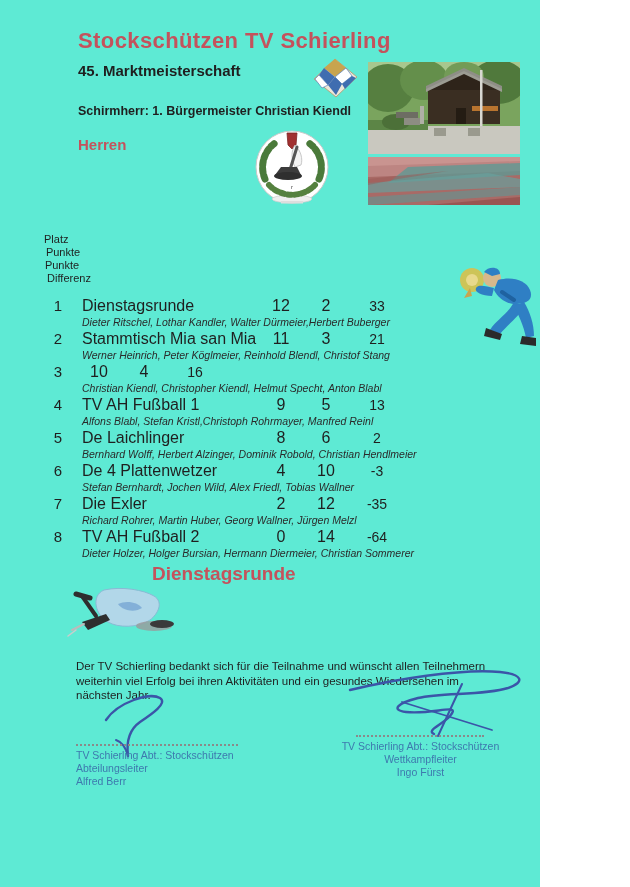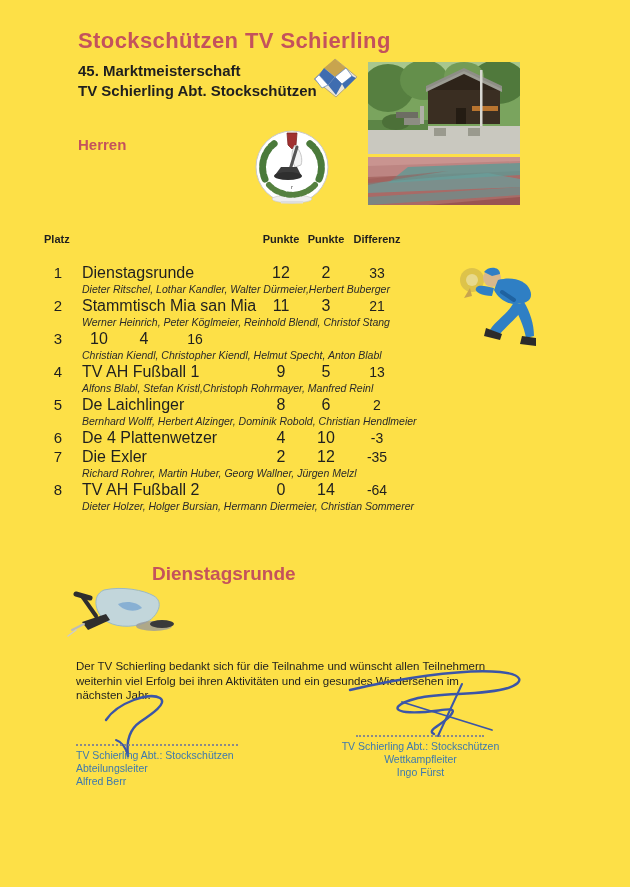--- a/index.html
+++ b/index.html
@@ -1,38 +1,38 @@
 <!DOCTYPE html>
 <html><head>
 <meta charset="utf-8">
 <style>
   * { margin:0; padding:0; box-sizing:border-box; }
   html,body { background:#ffffff; }
   .page {
-    position:relative; width:630px; height:887px; background:#fde047;
+    position:relative; width:540px; height:887px; background:#5eead4;
     font-family:"Liberation Sans", sans-serif; color:#1f1f1f; overflow:hidden;
   }
   .abs { position:absolute; }
 
   
   .doc-title { left:78px; top:28px; font-size:22px; font-weight:bold; color:#c4525c; letter-spacing:.4px; }
   .sub1 { left:78px; top:62px; font-size:15px; font-weight:bold; }
   .sub2 { left:78px; top:82px; font-size:15px; font-weight:bold; }
   .patron { left:78px; top:104px; font-size:12.5px; font-weight:bold; }
   .herren { left:78px; top:136px; font-size:15px; font-weight:bold; color:#c4525c; }
   .docdate { left:78px; top:155px; font-size:15px; font-weight:bold; }
 
   .diamond-logo { left:312px; top:58px; }
   .wreath-logo { left:251px; top:127px; }
   .photo-top { left:368px; top:62px; width:152px; height:92px; }
   .photo-bottom { left:368px; top:157px; width:152px; height:48px; }
 
   
   .results { left:40px; top:233px; width:388px; }
-  .thead { display:flex; font-size:11px; font-weight:bold; line-height:13px; margin-bottom:18px; }
+  .thead { display:flex; font-size:11px; font-weight:normal; line-height:13px; margin-bottom:12px;flex-direction:column; }
   .h-platz { width:36px; text-align:left; padding-left:4px; }
   .h-team  { width:182px; }
   .h-p1 { width:46px; text-align:center; }
   .h-p2 { width:44px; text-align:center; }
   .h-diff { width:58px; text-align:center; }
   .trow { margin-bottom:1px; }
   .trow-main { display:flex; align-items:baseline; line-height:18px; }
   .c-platz { width:36px; font-size:15px; text-align:center; }
   .c-team  { width:182px; font-size:16px; padding-left:6px; white-space:nowrap; }
   .c-p1 { width:46px; font-size:16px; text-align:center; }
@@ -61,21 +61,21 @@
   .sigblock-right { left:338px; top:740px; width:165px; text-align:center; }
   .sigblock div { margin-bottom:1px; }
 </style>
 </head>
 <body>
 
 <div class="page">
 
   <div class="abs doc-title">Stockschützen TV Schierling</div>
   <div class="abs sub1">45. Marktmeisterschaft</div>
-  <div class="abs sub2">TV Schierling Abt. Stockschützen</div>
+  <div class="abs patron">Schirmherr:  1. Bürgermeister Christian Kiendl</div>
   <div class="abs herren">Herren</div>
 
   <div class="abs diamond-logo">
     <svg width="46" height="40" viewBox="0 0 46 40">
       <polygon points="23,1 45,19 24,39 2,21" fill="#ece7da" stroke="#b5a87e" stroke-width="1"></polygon>
       <polygon points="23,1 34,10 23,19 12,10" fill="#c8a44e"></polygon>
       <polygon points="12,10 23,19 16,27 7,17" fill="#3f6db0"></polygon>
       <polygon points="23,19 34,10 40,18 30,26" fill="#ffffff" stroke="#3f6db0" stroke-width="0.6"></polygon>
       <polygon points="16,27 23,19 30,26 24,37" fill="#3f6db0"></polygon>
       <polygon points="30,26 40,18 44,20 33,31" fill="#3f6db0"></polygon>
@@ -203,20 +203,21 @@
     </div>
 
     <div class="trow">
       <div class="trow-main">
         <span class="c-platz">6</span>
         <span class="c-team">De 4 Plattenwetzer</span>
         <span class="c-p1">4</span>
         <span class="c-p2">10</span>
         <span class="c-diff">-3</span>
       </div>
+      <div class="trow-players">Stefan Bernhardt, Jochen Wild, Alex Friedl, Tobias Wallner</div>
     </div>
 
     <div class="trow">
       <div class="trow-main">
         <span class="c-platz">7</span>
         <span class="c-team">Die Exler</span>
         <span class="c-p1">2</span>
         <span class="c-p2">12</span>
         <span class="c-diff">-35</span>
       </div>

